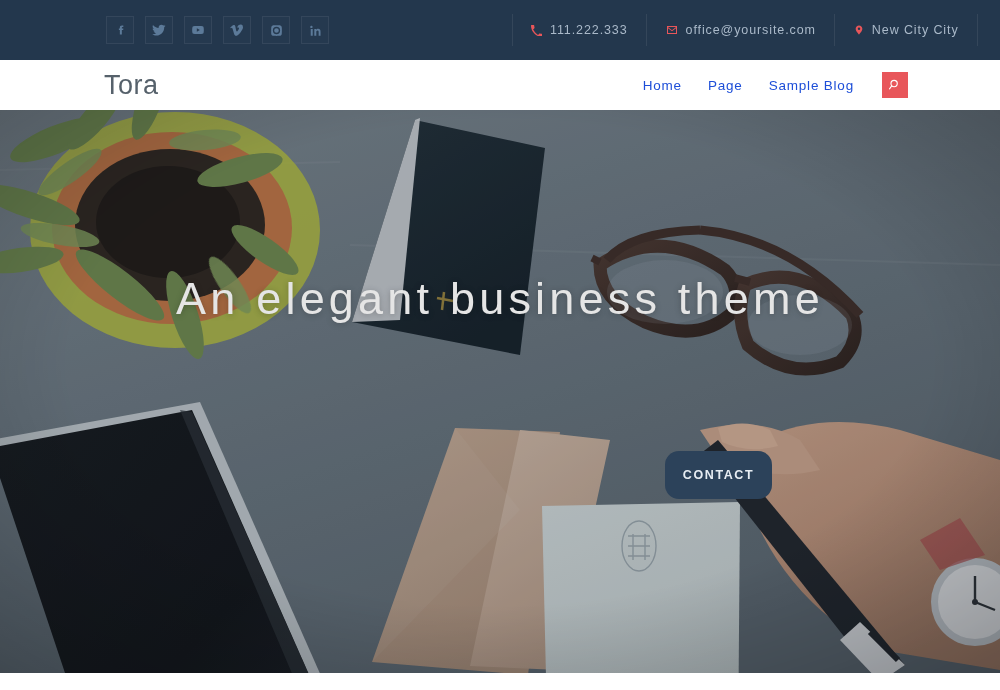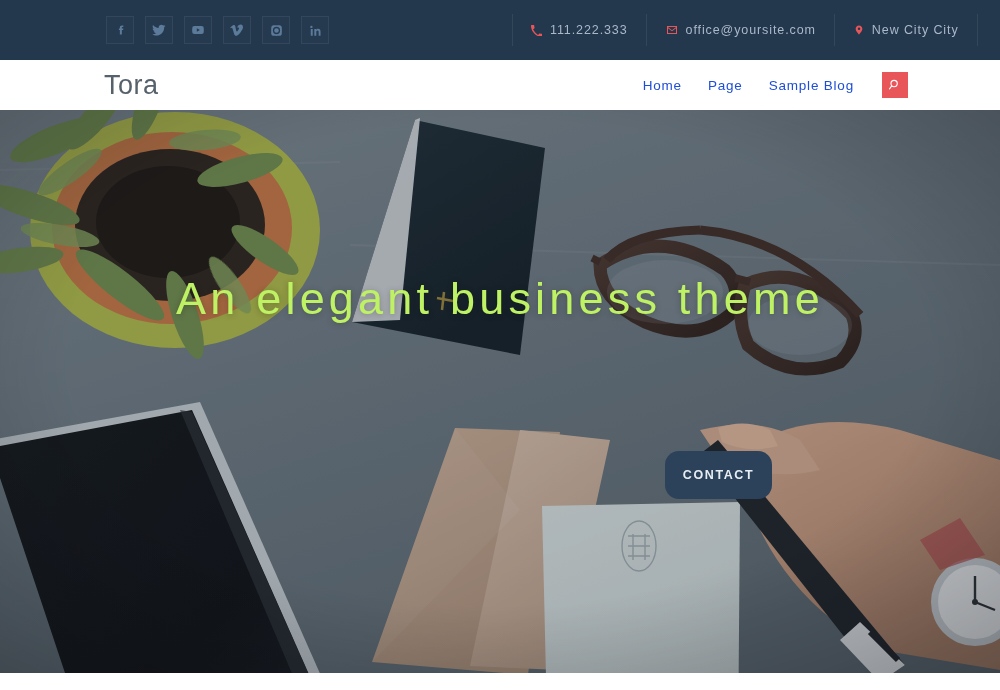--- a/index.html
+++ b/index.html
@@ -158,21 +158,21 @@
     top: 0;
     height: 563px;
   }
 
   .hero-title {
     position: absolute;
     left: 0;
     right: 0;
     top: 163px;
     text-align: center;
-    color: #bef264;
+    color: #e5e5e5;
     font-size: 45px;
     font-weight: 300;
     letter-spacing: 4.2px;
     text-shadow: 0 1px 6px rgba(0,0,0,0.25);
     white-space: nowrap;
   }
 
   .hero-buttons {
     position: absolute;
     left: 665px;

